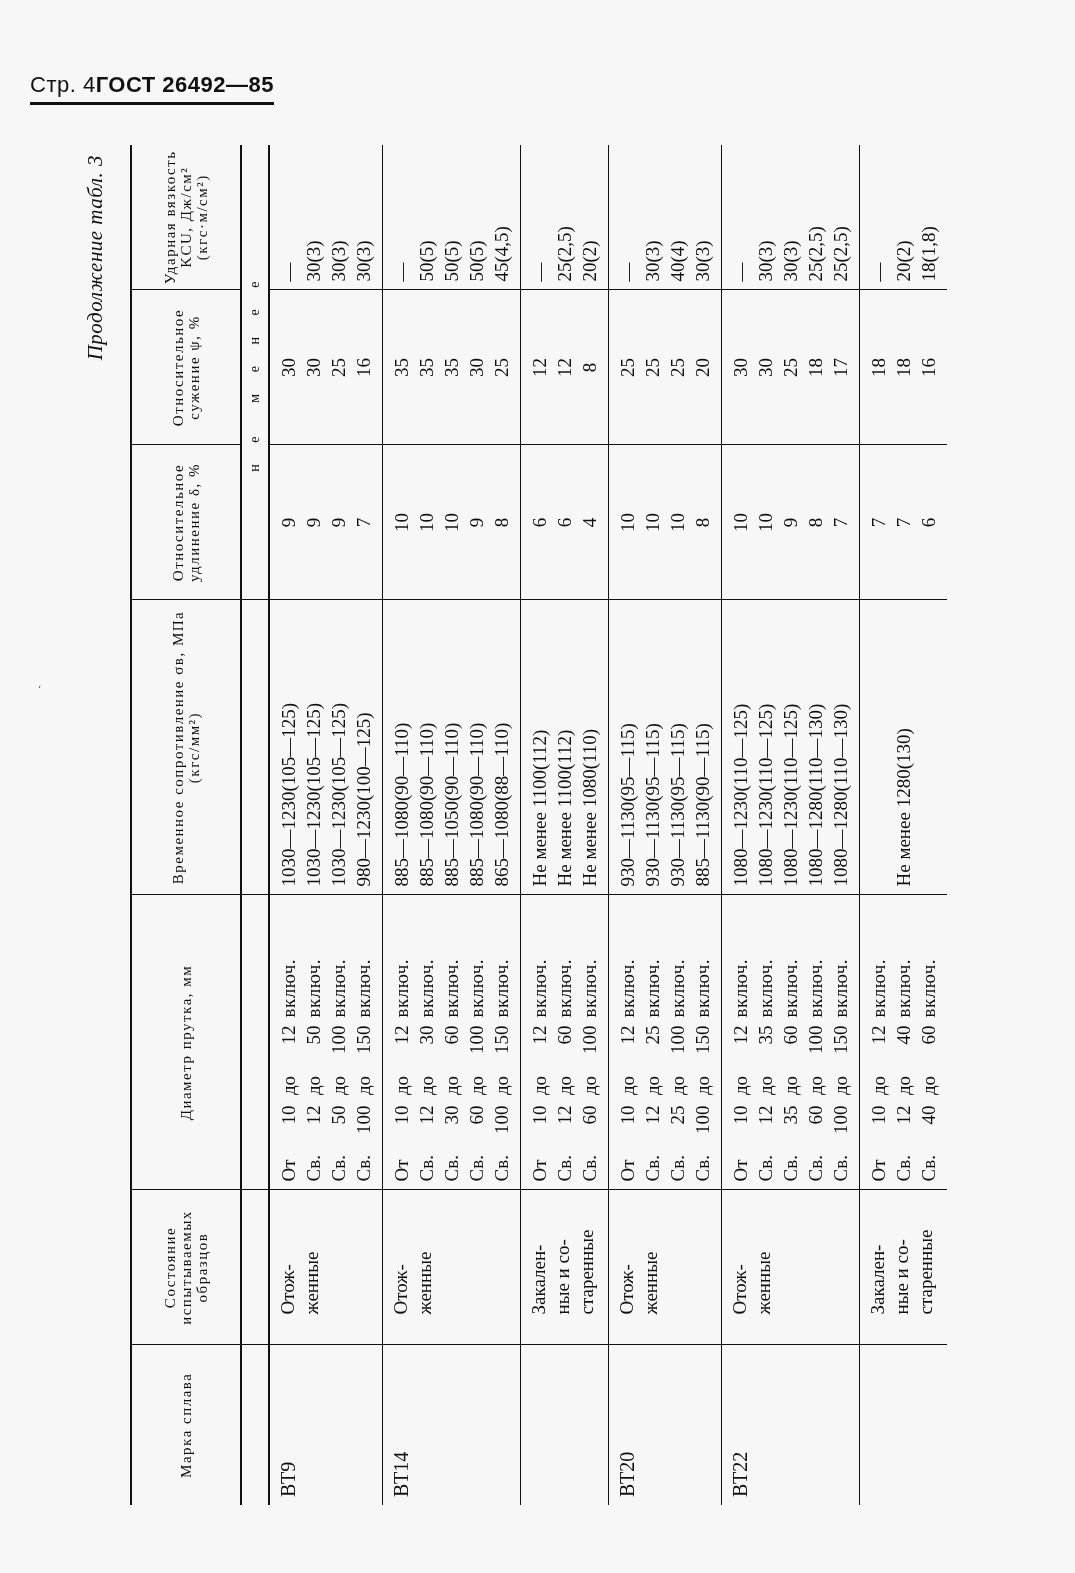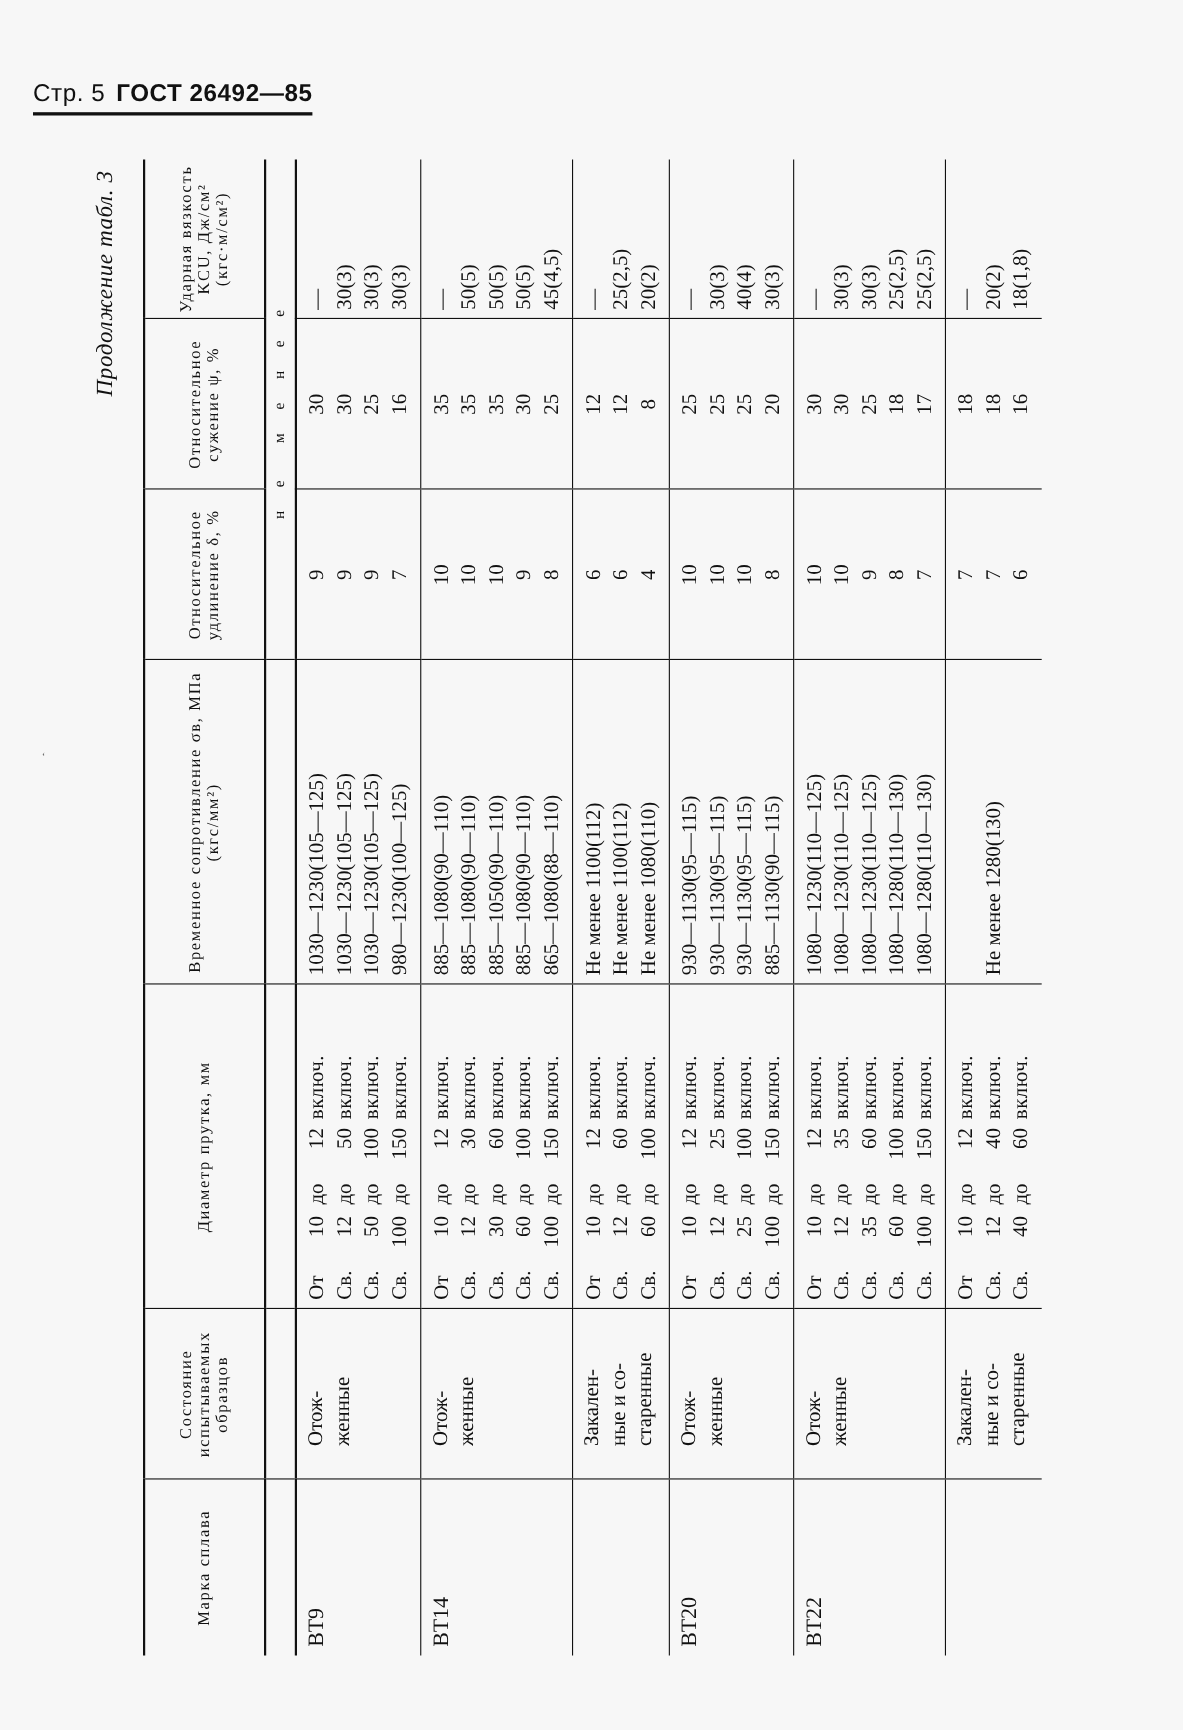--- a/index.html
+++ b/index.html
@@ -5,21 +5,21 @@
   html, body { margin:0; padding:0; }
   body {
     width:1075px; height:1573px; background:#f7f7f7; position:relative; overflow:hidden;
     font-family:"Liberation Serif", "DejaVu Serif", serif; color:#111;
   }
   .page-header {
     position:absolute; left:30px; top:72px; font-family:"Liberation Sans","DejaVu Sans",sans-serif;
     font-size:22px; letter-spacing:0.5px; padding-bottom:4px; border-bottom:3px solid #111;
     white-space:nowrap; line-height:26px;
   }
-  .page-header .b { font-weight:bold; margin-left:10px; }
+  .page-header .b { font-weight:bold; }
   .stray-mark { position:absolute; left:38px; top:683px; font-size:10px; color:#555; }
 
   
   .rot {
     position:absolute; width:1360px; height:960px;
     left:85px; top:1505px; transform-origin:0 0; transform:rotate(-90deg);
   }
   .caption {
     position:absolute; right:10px; top:-2px; font-style:italic; font-size:21px; letter-spacing:0.5px;
   }
@@ -45,21 +45,21 @@
   .dia span { display:inline-block; }
   .dia .p { width:36px; } .dia .a { width:40px; text-align:right; } .dia .d { width:40px; text-align:center; }
   .dia .b2 { width:40px; text-align:right; } .dia .v { margin-left:8px; letter-spacing:0.5px; }
   .state { white-space:normal; padding-left:30px; line-height:24px; }
   .alloy { font-size:20px; white-space:normal; }
 </style>
 </head>
 <body>
 
 <div class="page-header">
-  <span>Стр. 5</span><span class="b">ГОСТ  26492—85</span>
+  <span>Стр. 4</span><span class="b">ГОСТ  26492—85</span>
 </div>
 <div class="stray-mark">ʻ</div>
 
 <div class="rot">
   <div class="caption">Продолжение табл. 3</div>
   <table>
     <colgroup>
         <col class="c1">
         <col class="c2">
         <col class="c3">

